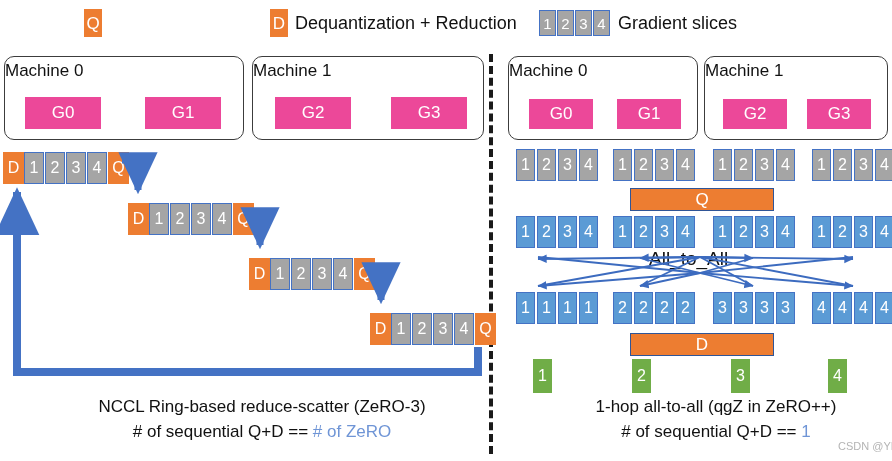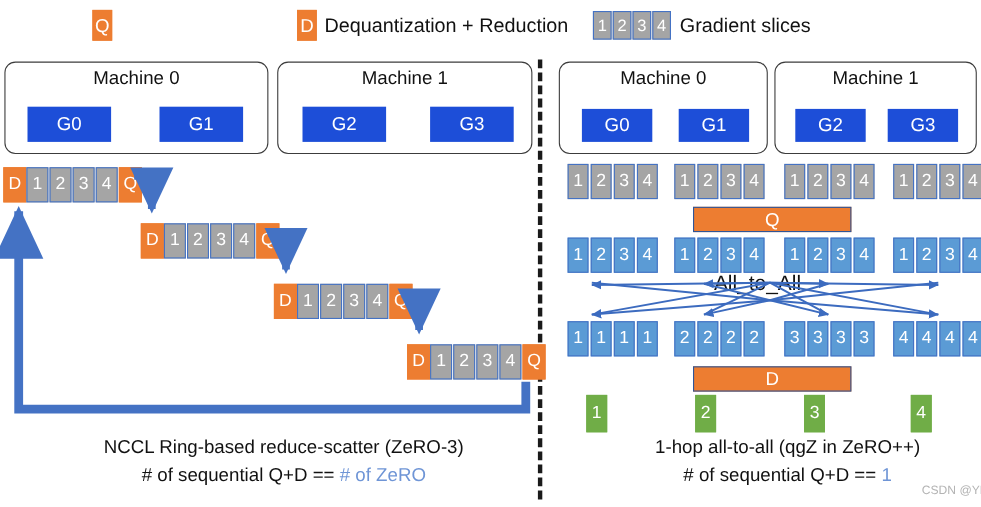--- a/index.html
+++ b/index.html
@@ -59,27 +59,26 @@
     border: 1.6px solid #3c3c3c;
     border-radius: 10px;
     box-sizing: border-box;
     background: #ffffff;
   }
   .machine-title {
     position: absolute;
     top: 4px;
     left: 0;
     right: 0;
-    text-align: center;
     font-size: 17px;
     color: #111111;
   }
   .gpu {
     position: absolute;
-    background: #1d4ed8;
+    background: #ec4899;
     color: #ffffff;
     font-size: 17px;
     display: flex;
     align-items: center;
     justify-content: center;
     box-sizing: border-box;
   }
 
   
   .divider {
@@ -385,21 +384,21 @@
       <path d="M640,258 L700,273"></path>
       <path d="M753,258 L700,273"></path>
       <path d="M853,257 L700,273"></path>
       <path d="M538,286 L700,257"></path>
       <path d="M640,286 L700,257"></path>
       <path d="M753,286 L700,257"></path>
       <path d="M853,286 L700,257"></path>
     </g>
   </svg>
 
-  <div class="caption" style="left:16px; top:395px; width:484px;">
+  <div class="caption" style="left:0px; top:395px; width:484px;padding-left:20px;">
     <div>NCCL Ring-based reduce-scatter (ZeRO-3)</div>
     <div><span># of sequential Q+D == </span><span class="accent"># of ZeRO</span></div>
   </div>
 
   <div class="caption" style="left:519px; top:395px; width:394px;">
     <div>1-hop all-to-all (qgZ in ZeRO++)</div>
     <div><span># of sequential Q+D == </span><span class="accent">1</span></div>
   </div>
 
   <div class="watermark" style="left:797px; top:440px;margin-left:41px;">CSDN @YMK_0</div>

